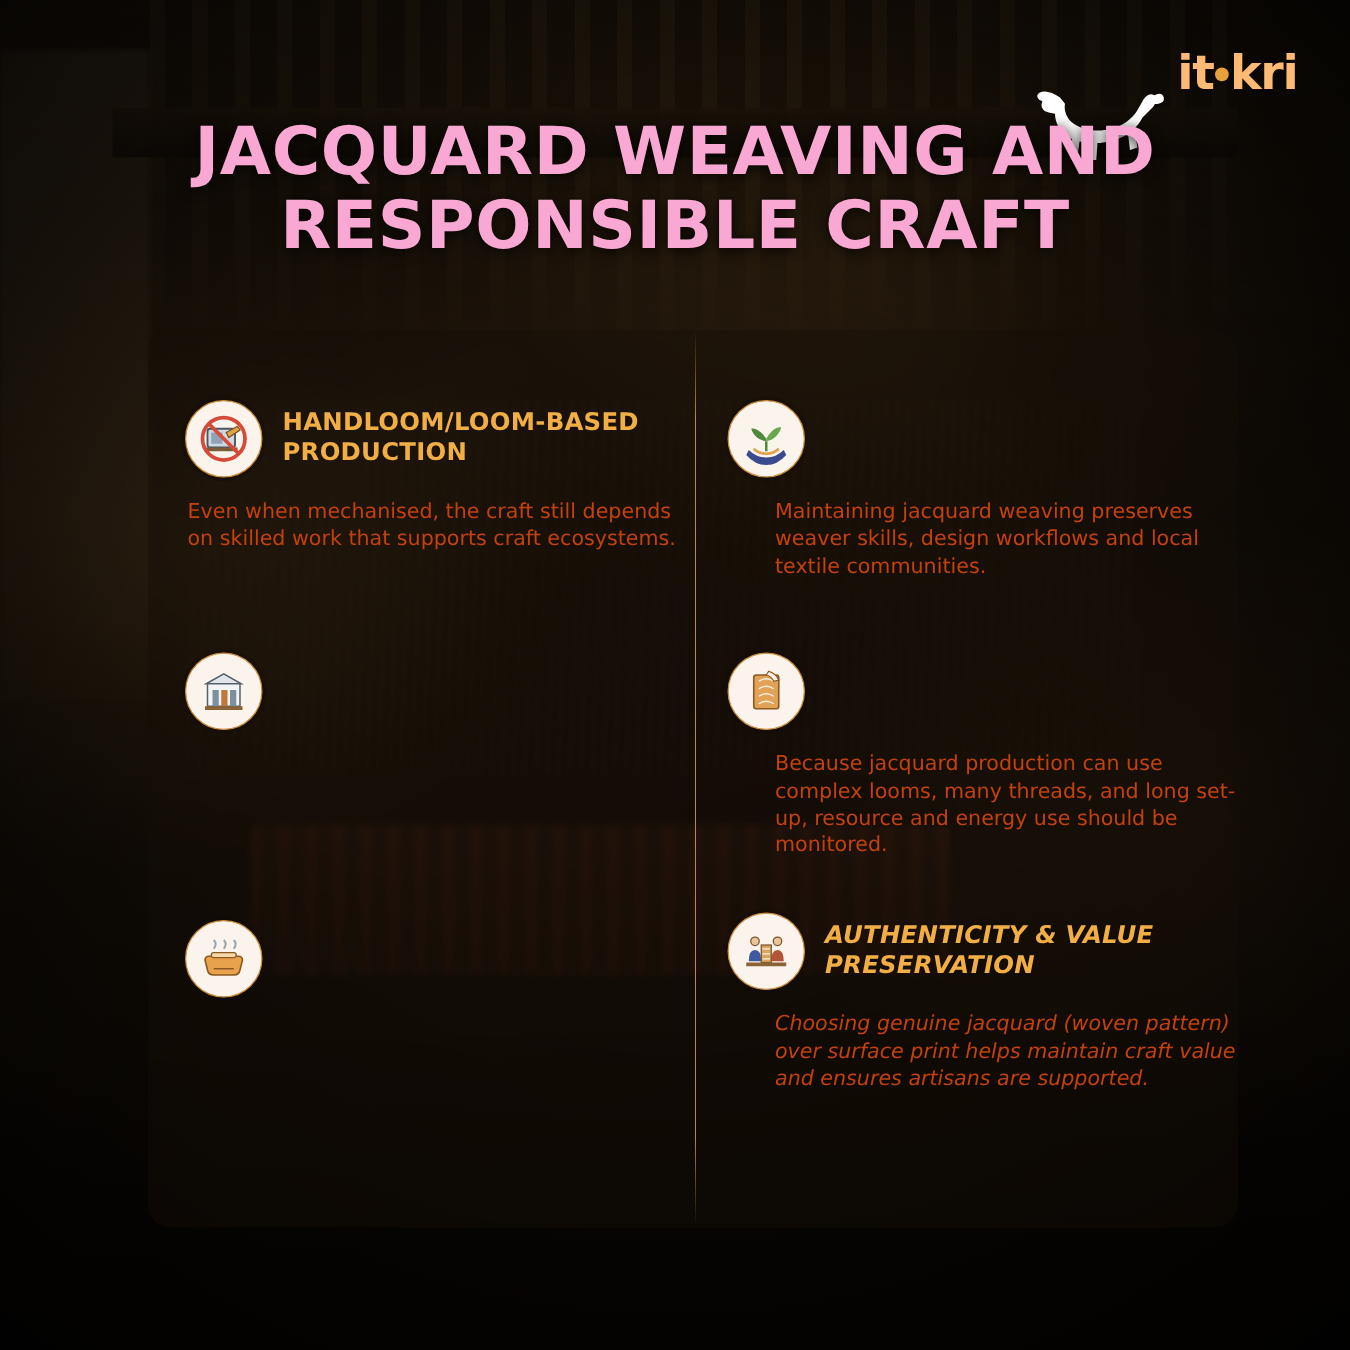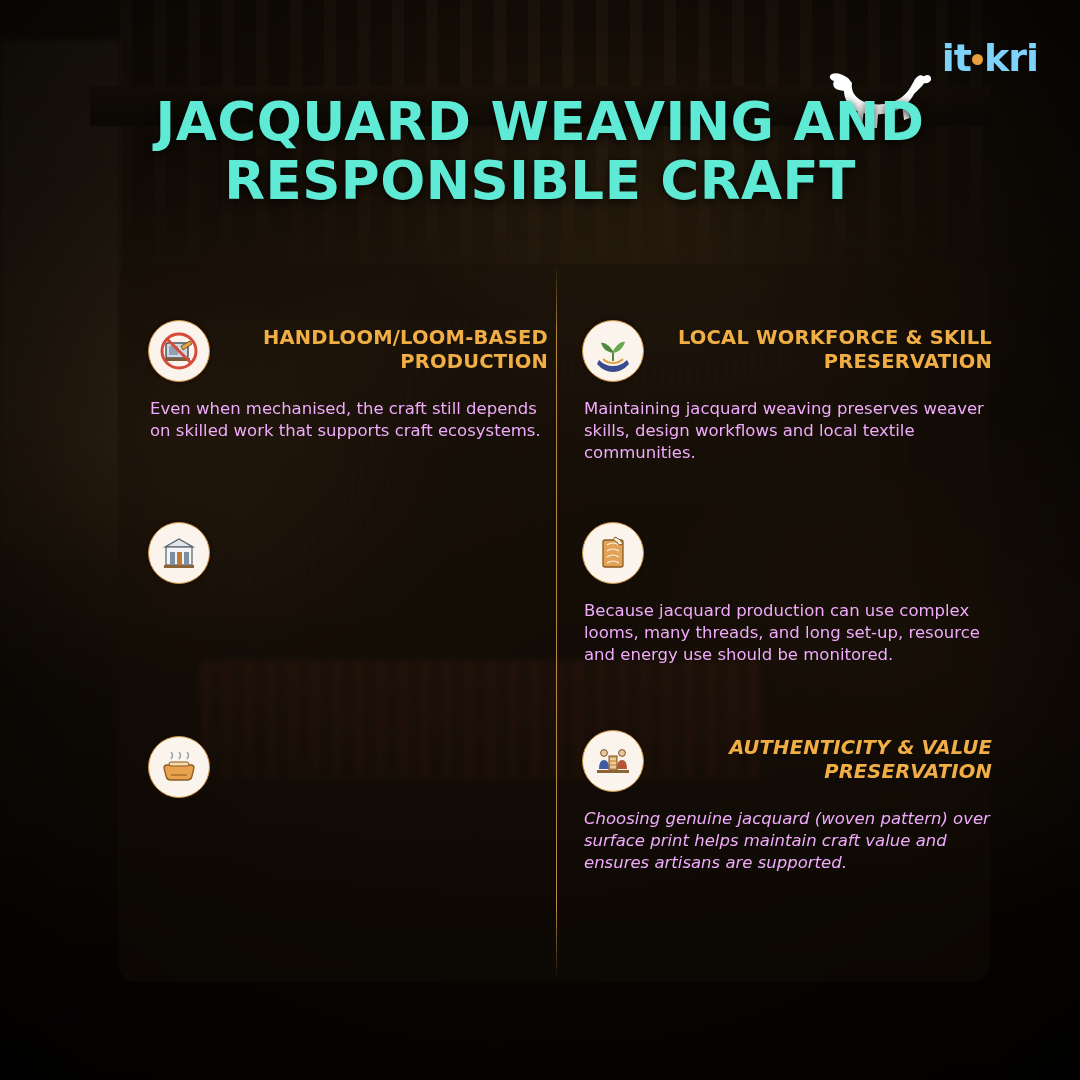--- a/index.html
+++ b/index.html
@@ -85,21 +85,21 @@
   }
 
   
   .brand {
     position: absolute;
     right: 42px; top: 36px;
     font-family: "DejaVu Sans", sans-serif;
     font-weight: 700;
     font-size: 38px;
     letter-spacing: -1px;
-    color: #7dd3fc;
+    color: #fdba74;
   }
   .brand .dot {
     display: inline-block;
     width: 11px; height: 11px;
     border-radius: 50%;
     background: #e8a13a;
     margin: 0 1px 3px 1px;
     vertical-align: middle;
   }
 
@@ -112,21 +112,21 @@
   .title {
     position: absolute;
     left: 90px; top: 92px;
     width: 900px;
     text-align: center;
     font-family: "DejaVu Sans", sans-serif;
     font-weight: 700;
     font-size: 53px;
     line-height: 1.12;
     letter-spacing: 0.5px;
-    color: #5eead4;
+    color: #f9a8d4;
     text-shadow: 0 2px 10px rgba(0,0,0,0.8);
   }
 
   
   .panel {
     position: absolute;
     left: 118px; top: 264px;
     width: 872px; height: 718px;
     background: rgba(22,14,8,0.40);
     border-radius: 18px;
@@ -141,21 +141,20 @@
 
   .col { position: absolute; }
   .col-left  { left: 148px;  width: 400px; }
   .col-right { left: 582px; width: 410px; }
 
   .item { position: absolute; width: 100%; }
   .item .head {
     display: flex;
     align-items: flex-start;
     gap: 16px;
-    text-align: right;
   }
   .badge {
     flex: 0 0 auto;
     width: 60px; height: 60px;
     border-radius: 50%;
     border: 1.5px solid #c98f3e;
     background: #faf4ec;
     display: flex;
     align-items: center;
     justify-content: center;
@@ -171,24 +170,24 @@
     line-height: 1.22;
     letter-spacing: 0.2px;
     color: #f0ae45;
     text-transform: uppercase;
   }
   .item-body {
     margin-top: 16px;
     font-family: "DejaVu Sans", sans-serif;
     font-size: 16.5px;
     line-height: 1.32;
-    color: #f0abfc;
+    color: #c2410c;
   }
   .col-left .item-body { padding-left: 2px; }
-  .col-right .item-body { padding-left: 2px; }
+  .col-right .item-body { padding-left: 2px; margin-left: 36px; }
 
   
   .r1 { top: 56px; }
   .r2 { top: 258px; }
   .r3 { top: 472px; }
   .col-right .r1 { top: 56px; }
   .col-right .r2 { top: 258px; }
   .col-right .r3 { top: 466px; font-style: italic; }
 </style>
 </head>
@@ -282,21 +281,20 @@
       <div class="head">
         <div class="badge">
           <svg width="44" height="44" viewBox="0 0 44 44">
             <path d="M22 22 C18 16 13 13 10 14 C12 20 16 23 22 24 Z" fill="#4f8a3c"></path>
             <path d="M22 22 C26 15 31 12 34 13 C32 19 28 23 22 24 Z" fill="#6aa84f"></path>
             <path d="M22 24 v8" stroke="#4f8a3c" stroke-width="2"></path>
             <path d="M8 31 q6 6 14 6 q8 0 14 -6 l2 4 q-7 8 -16 8 q-9 0 -16 -8 Z" fill="#3a4a8c"></path>
             <path d="M12 30 q4 4 10 4 q6 0 10 -4" fill="none" stroke="#e0a24a" stroke-width="2"></path>
           </svg>
         </div>
-        <div class="item-title">LOCAL WORKFORCE &amp; SKILL PRESERVATION</div>
       </div>
       <div class="item-body">Maintaining jacquard weaving preserves weaver skills, design workflows and local textile communities.</div>
     </div>
 
     <div class="item r2">
       <div class="head">
         <div class="badge">
           <svg width="44" height="44" viewBox="0 0 44 44">
             <rect x="12" y="9" width="20" height="27" rx="2" fill="#e2a357" stroke="#8a5a22" stroke-width="1.3"></rect>
             <path d="M16 14 q6 -4 12 0 M16 20 q6 -4 12 0 M16 26 q6 -4 12 0 M16 32 q6 -4 12 0" fill="none" stroke="#fbf1e2" stroke-width="1.2"></path>

